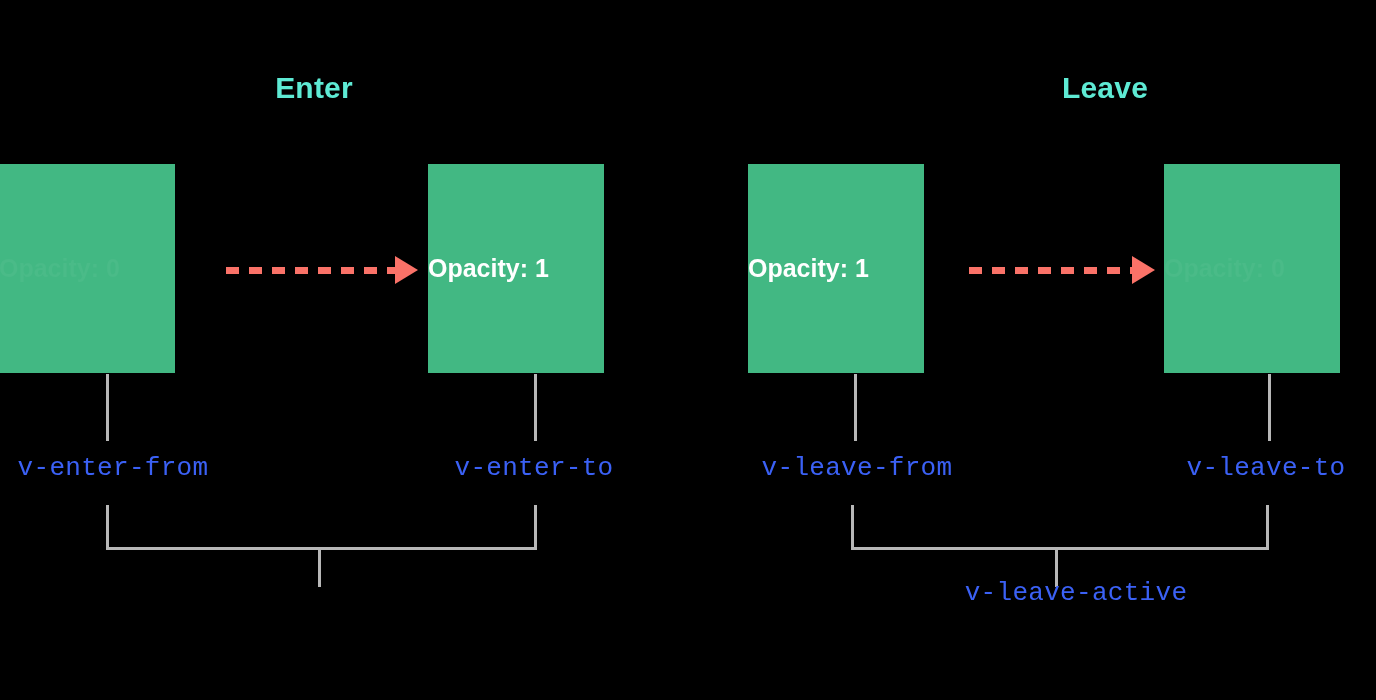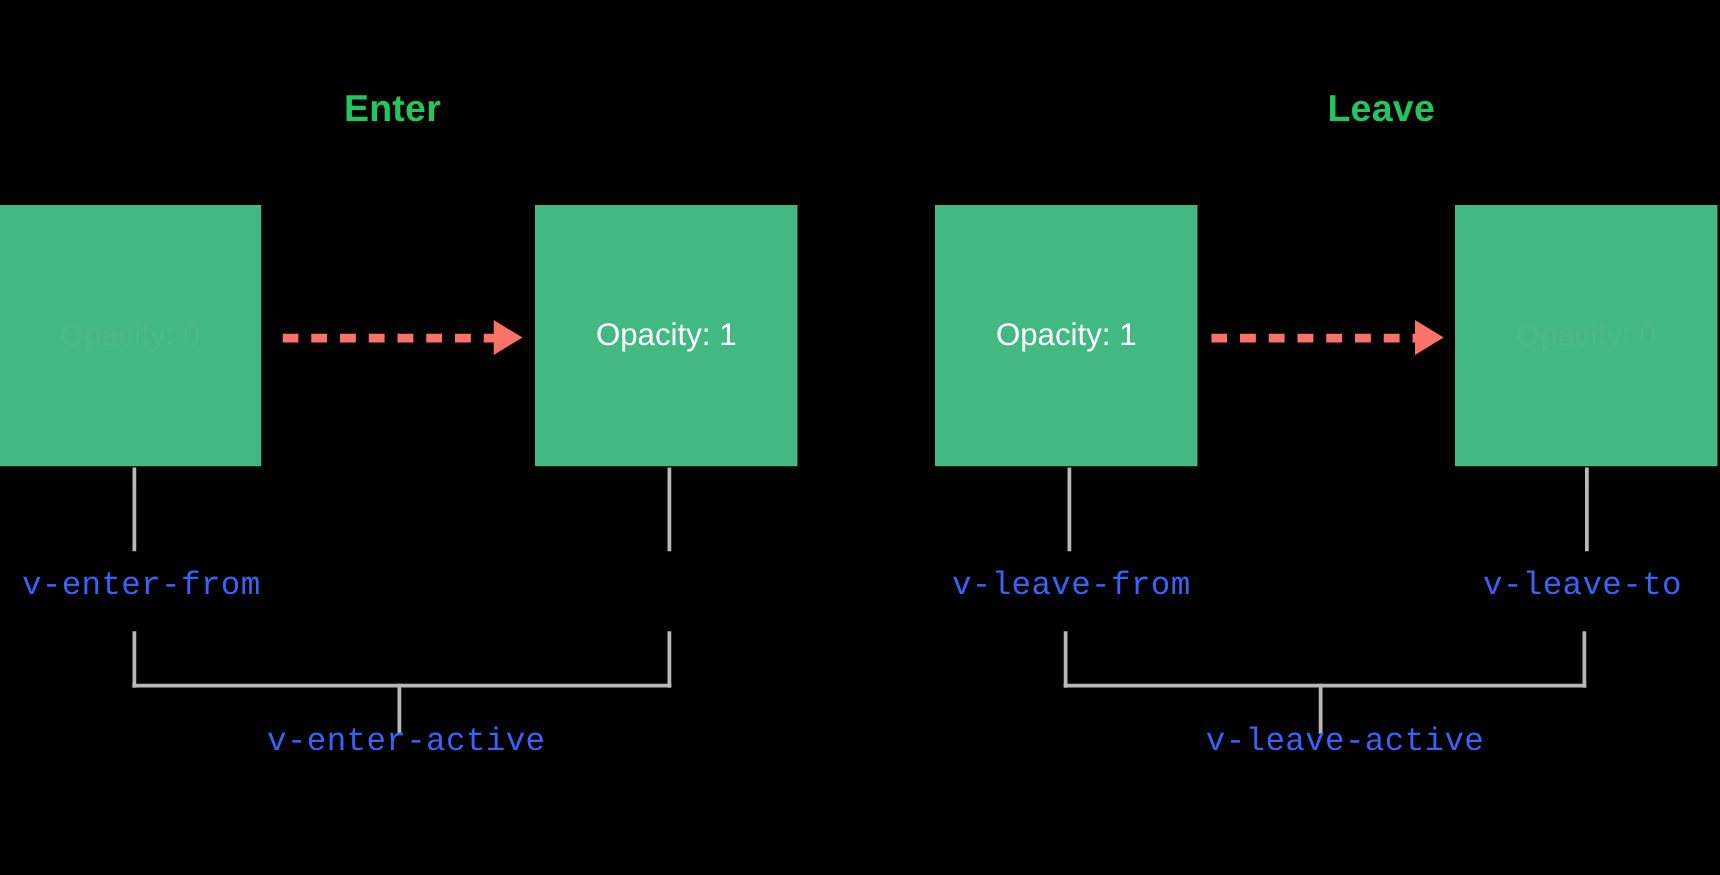--- a/index.html
+++ b/index.html
@@ -19,39 +19,39 @@
     position: absolute;
     inset: 0;
   }
 
   
   .section-title {
     position: absolute;
     font-family: "Liberation Sans", sans-serif;
     font-size: 30px;
     font-weight: bold;
-    color: #22c55e;
+    color: #5eead4;
     letter-spacing: 0.2px;
     white-space: nowrap;
     text-align: center;
     transform: translateX(-50%);
   }
   #title-enter { left: 314px; top: 71px; }
   #title-leave { left: 1061px; top: 71px; margin-left: 44px; }
 
   
   .box {
     position: absolute;
     top: 164px;
-    width: 210px;
+    width: 176px;
     height: 209px;
     background: #42b883;
     display: flex;
     align-items: center;
-    justify-content: center;
+    font-weight: bold;
   }
   .box-label {
     font-family: "Liberation Sans", sans-serif;
     font-size: 25px;
     color: #ffffff;
     white-space: nowrap;
     line-height: 1;
   }
   .box.faded .box-label { color: rgba(255,255,255,0.045); }
 
@@ -182,24 +182,24 @@
     <div class="dashes"></div>
     <div class="head"></div>
   </div>
 
   <div class="stem" id="stem-enter-from"></div>
   <div class="stem" id="stem-enter-to"></div>
   <div class="stem" id="stem-leave-from"></div>
   <div class="stem" id="stem-leave-to"></div>
 
   <div class="class-label" id="label-enter-from">v-enter-from</div>
+  <div class="class-label" id="label-enter-to">v-enter-to</div>
   <div class="class-label" id="label-leave-to">v-leave-to</div>
   <div class="class-label" id="label-leave-from">v-leave-from</div>
 
   <div class="bracket" id="bracket-enter"></div>
   <div class="bracket-stem" id="bracket-stem-enter"></div>
-  <div class="active-label" id="active-label-enter">v-enter-active</div>
 
   <div class="bracket" id="bracket-leave"></div>
   <div class="bracket-stem" id="bracket-stem-leave"></div>
   <div class="active-label" id="active-label-leave">v-leave-active</div>
 
 </div>
 
 </body></html>

